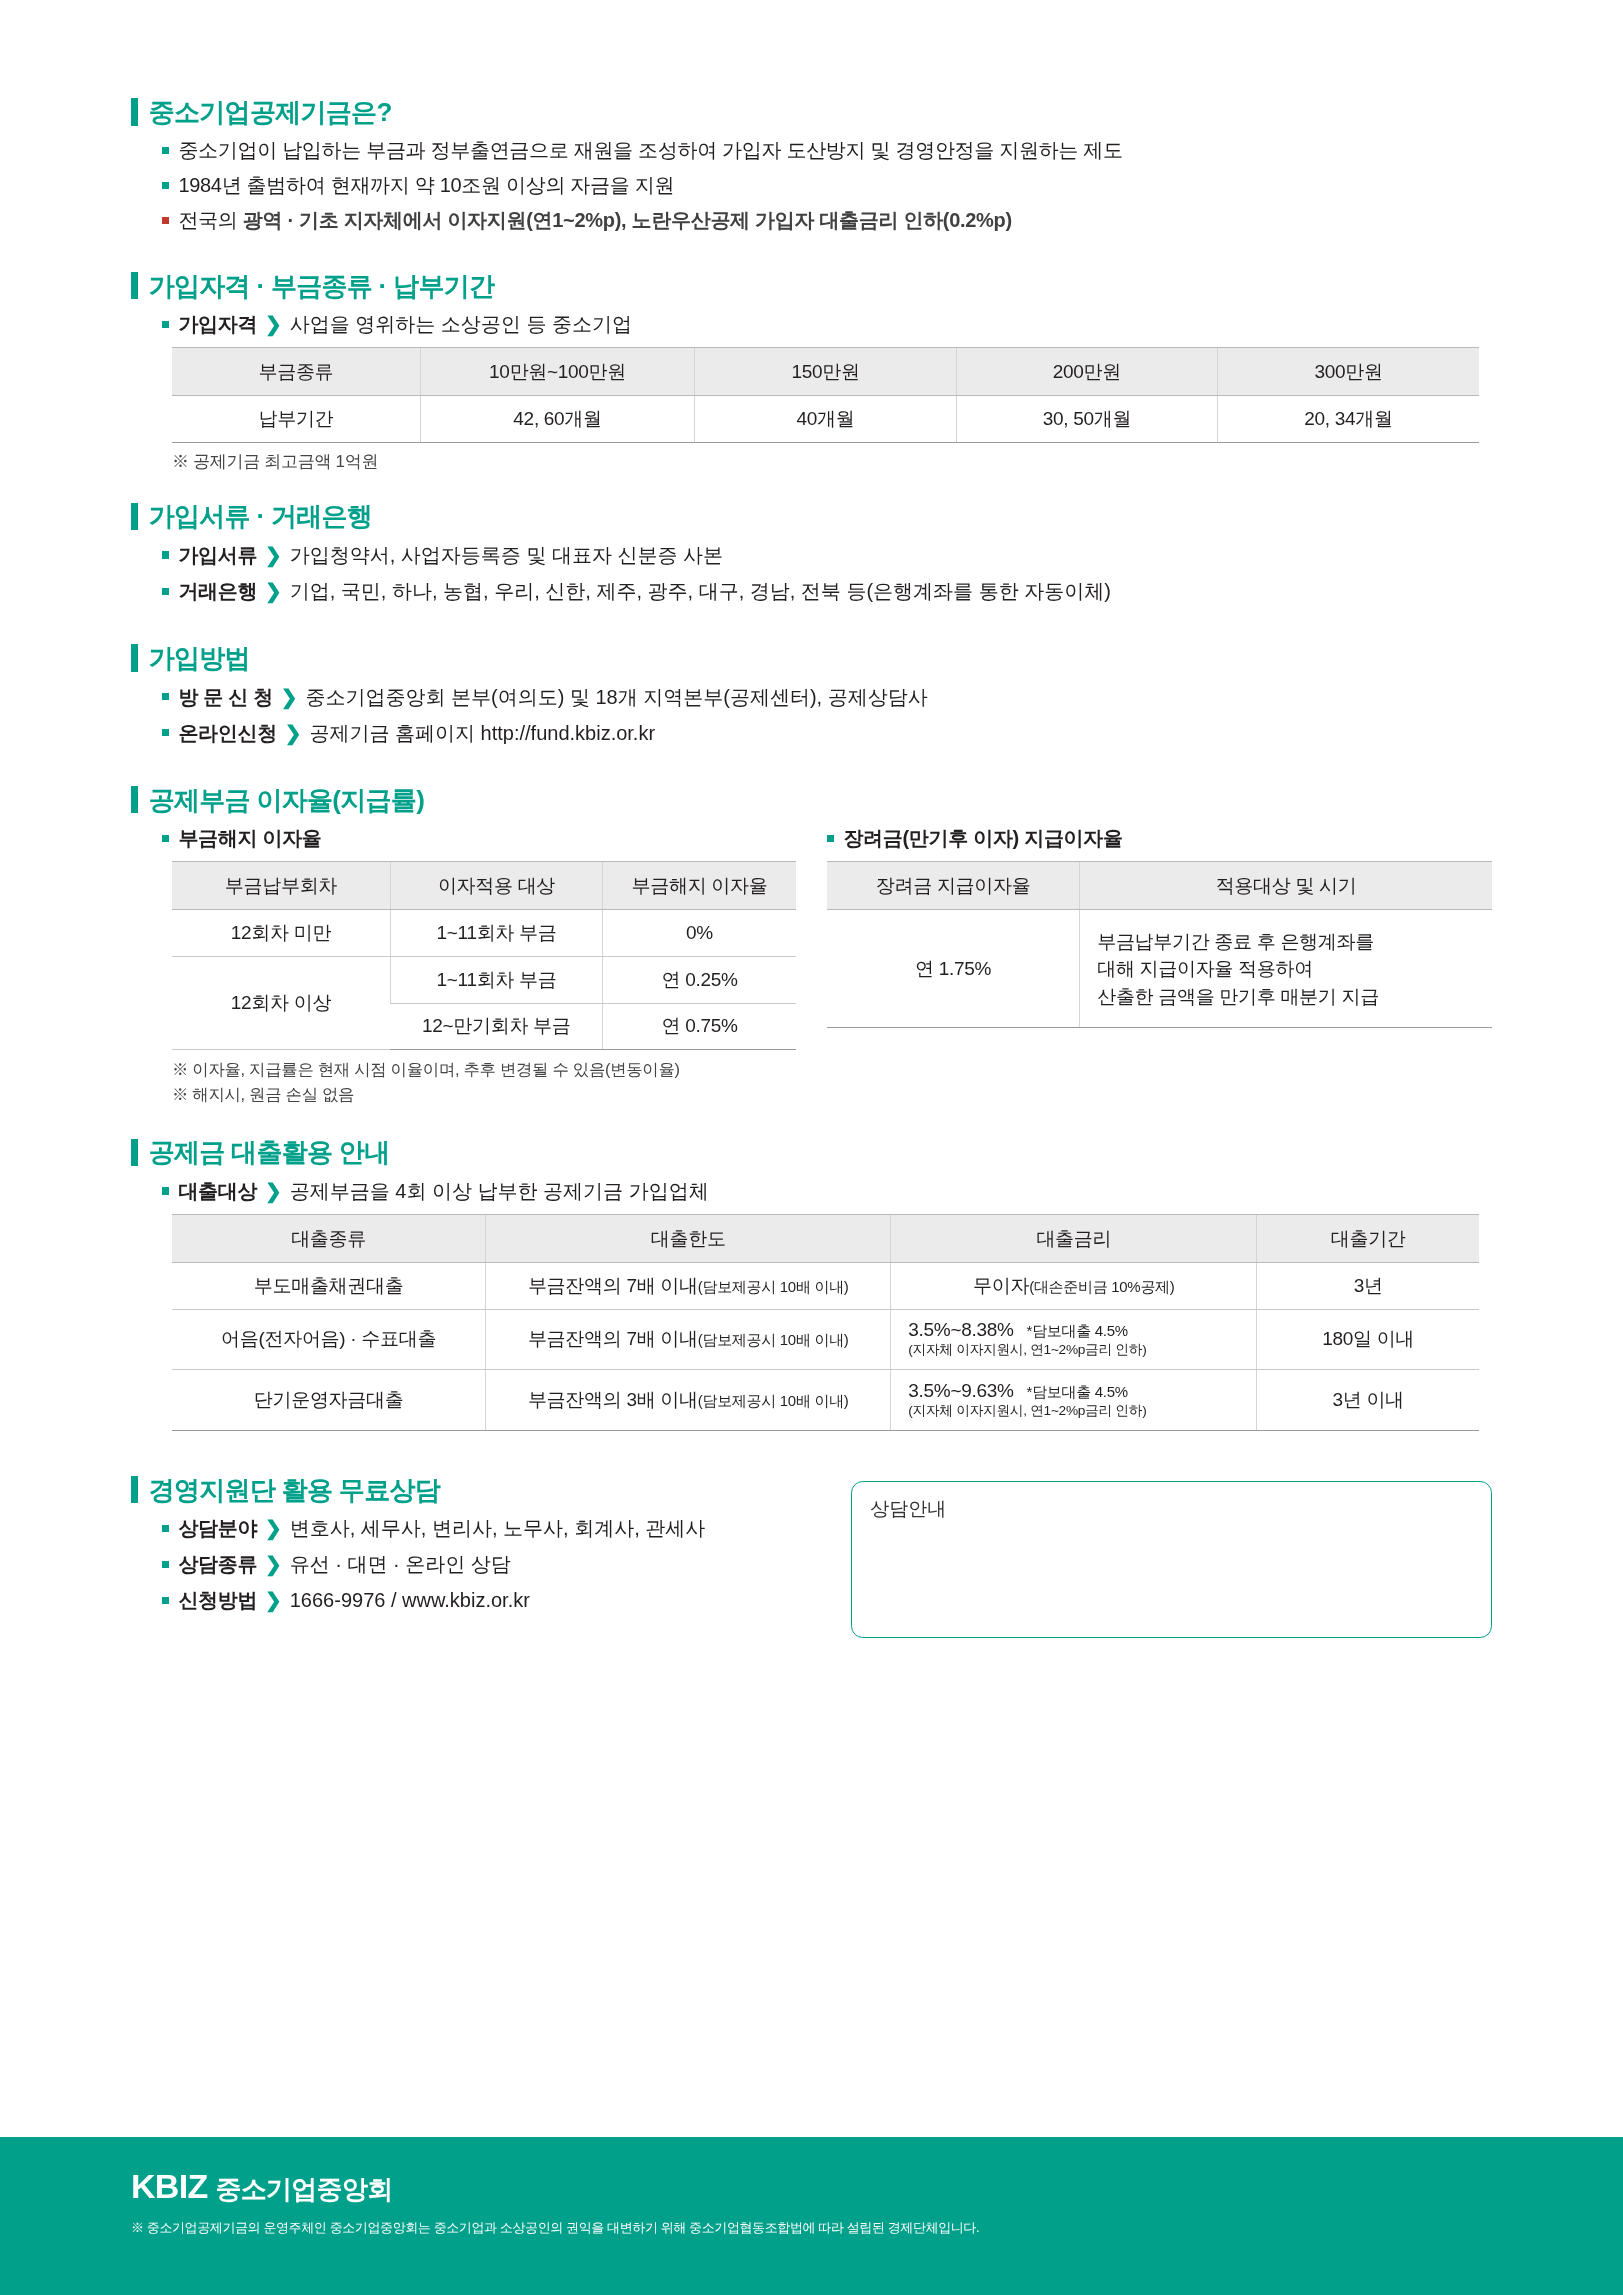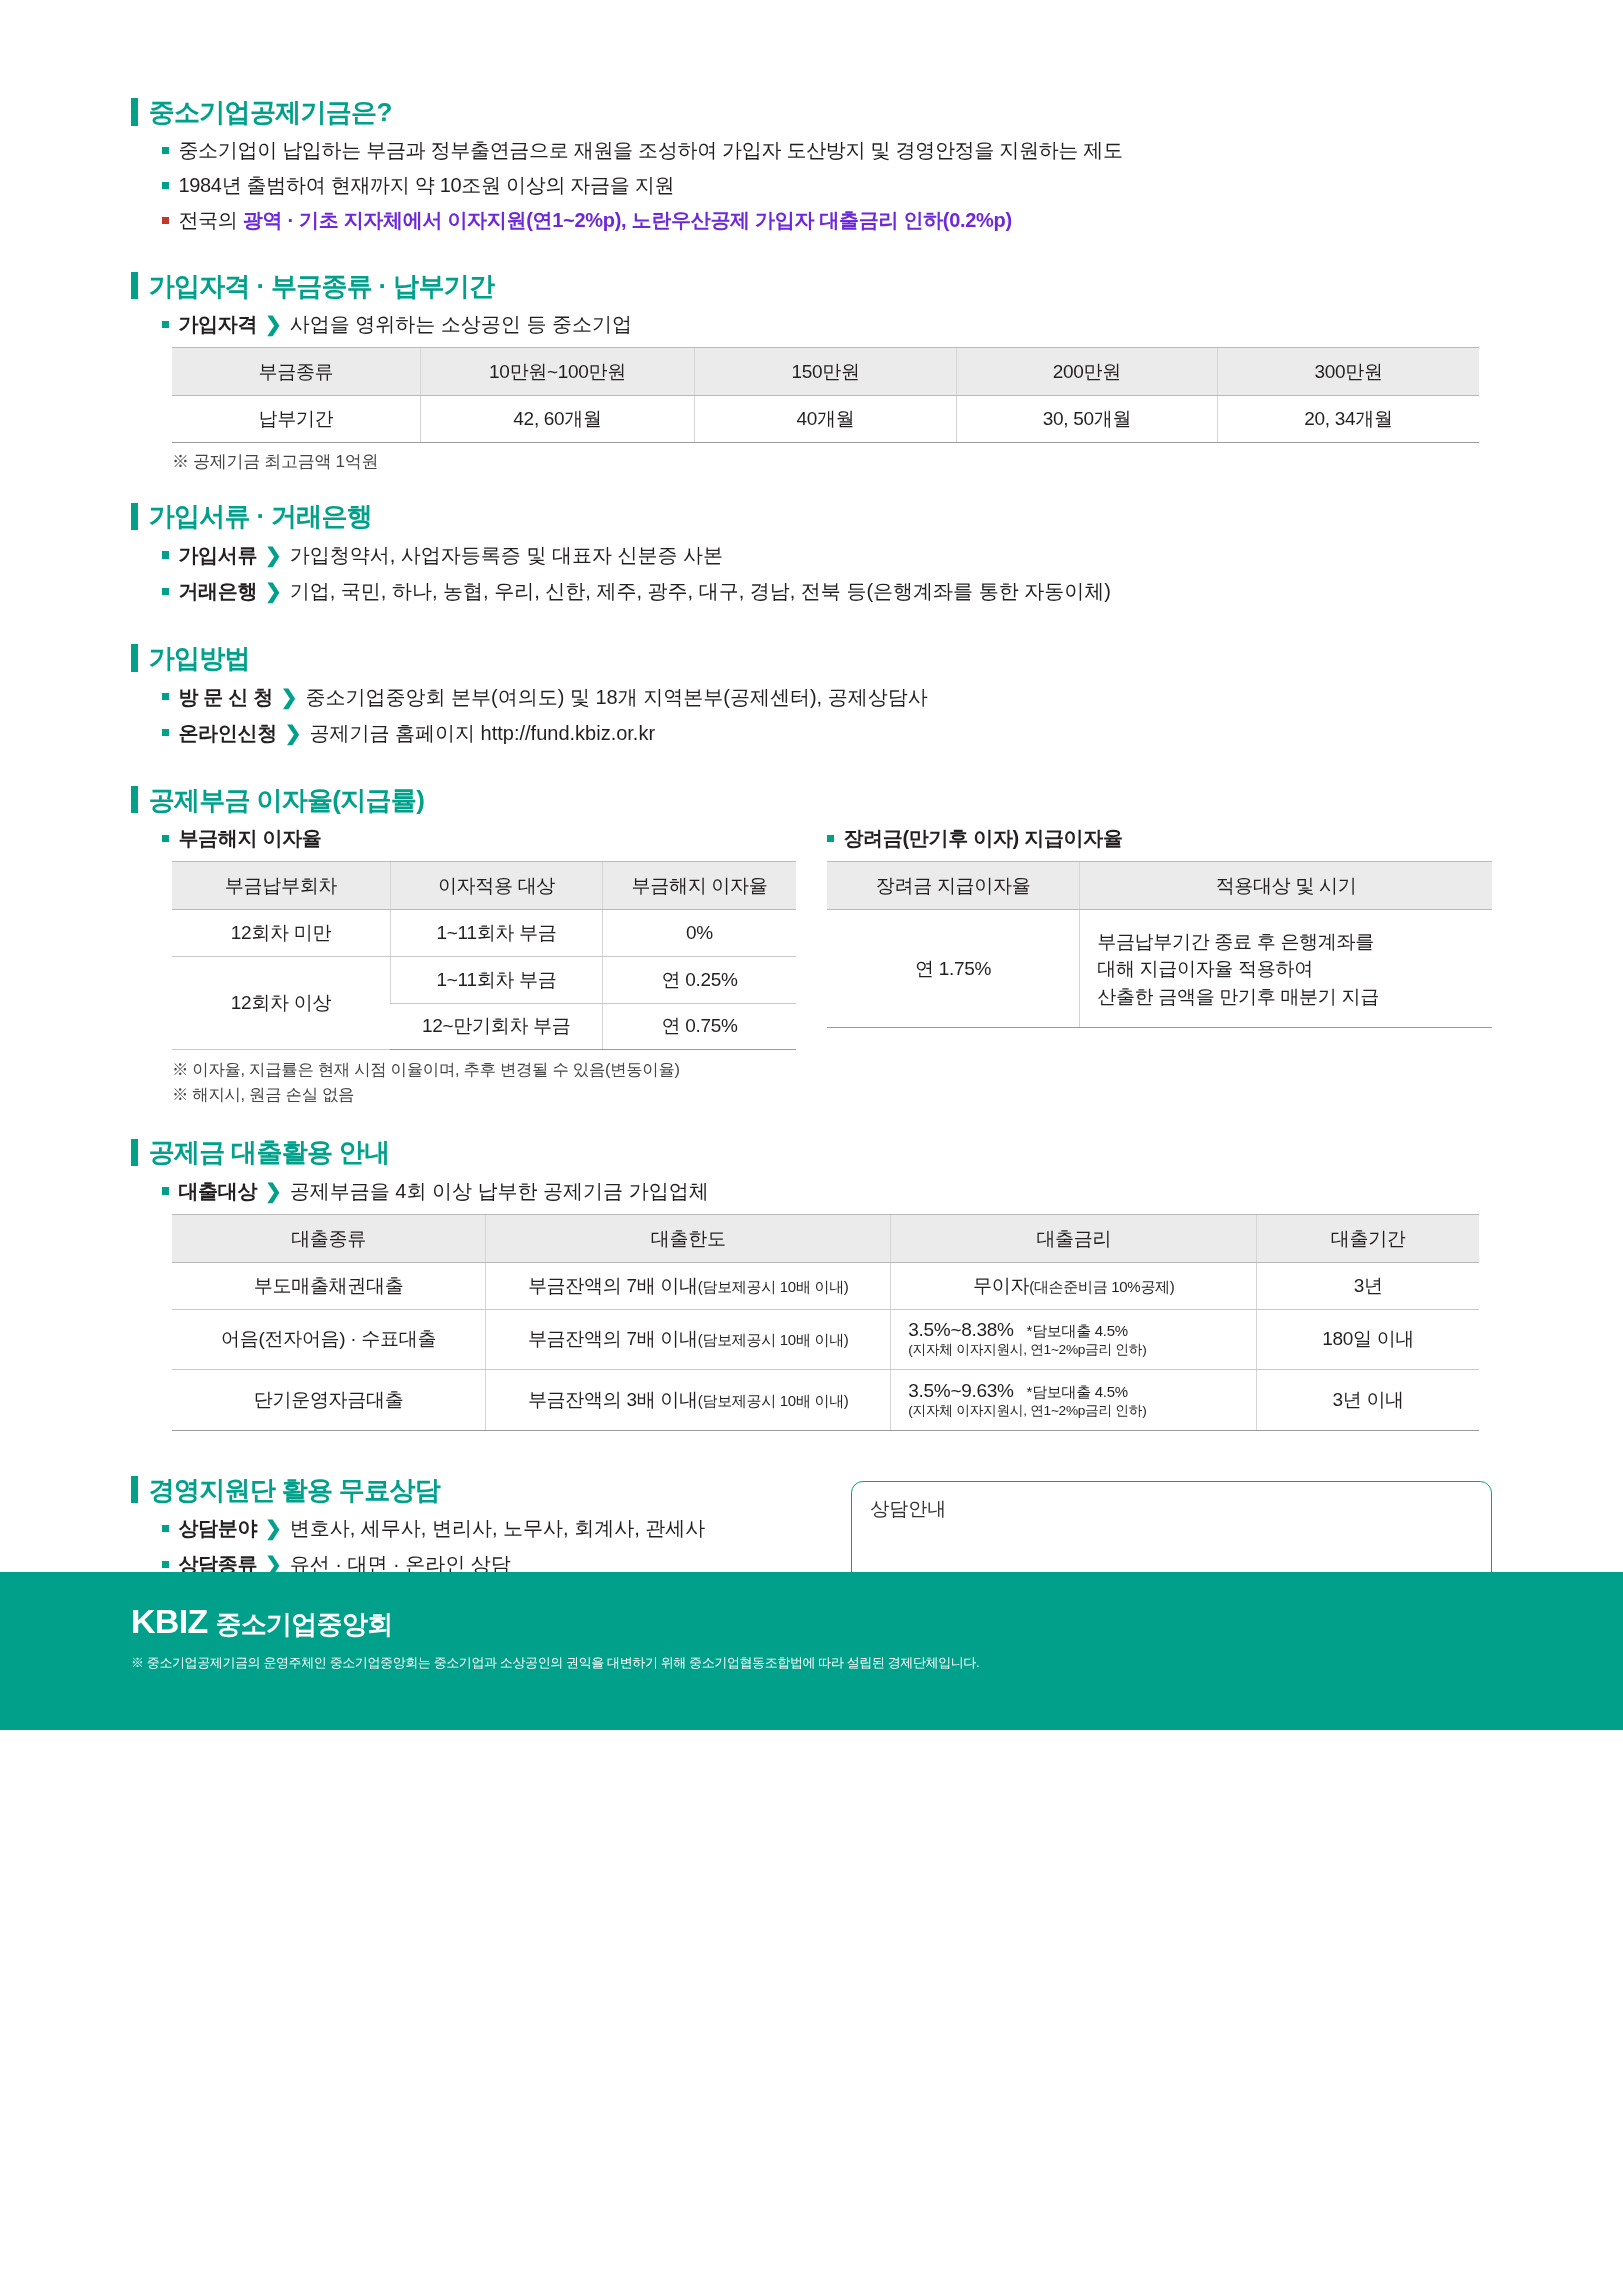--- a/index.html
+++ b/index.html
@@ -5,21 +5,21 @@
   * { box-sizing: border-box; }
   html, body { margin:0; padding:0; }
   body {
     width: 1623px;
     height: 2295px;
     background: #ffffff;
     font-family: "Liberation Sans", sans-serif;
     color: #231f20;
     position: relative;
   }
-  .page { position: relative; width: 1623px; height: 1730px; padding: 0; }
+  .page { position: relative; width: 1623px; height: 2295px; padding: 0; }
   .content { padding: 98px 131px 0 131px; }
 
   
   .sec-head {
     display: flex;
     align-items: center;
     margin: 0 0 11.8px 0;
   }
   .sec-bar {
     width: 7.2px; height: 27.5px; background: #00a08a; margin-right: 10.5px; flex: 0 0 auto;
@@ -30,21 +30,21 @@
 
   .bullets { margin: 0 0 0 31px; padding: 0; list-style: none; }
   .bullet {
     display: flex; align-items: baseline; margin-bottom: 7.9px; font-size: 20px; line-height: 1.35;
   }
   .sq {
     width: 7.2px; height: 7.2px; background: #00a08a; margin-right: 9.2px; flex:0 0 auto; position: relative; top: -3.3px;
   }
   .sq.red { background: #c0392b; }
   .b-text { letter-spacing: -0.3px; }
-  .b-text.red { color: #6d28d9; }
+  .b-text.red { color: #404040; }
   .b-text b { font-weight: bold; }
   .lbl { font-weight: bold; letter-spacing: -0.3px; }
   .arrow { color: #00a08a; font-weight: bold; margin: 0 7.9px; }
 
   .note { font-size: 17px; color: #444; margin: 6.5px 0 0 41px; letter-spacing: -0.3px; }
   .note-block { margin-top: 9.2px; margin-left: 41px; }
   .note-block div { font-size: 16.4px; color: #444; letter-spacing: -0.3px; margin-bottom: 2.6px; }
   .gap-md { height: 30px; }
   .gap-lg { height: 37px; }
 

